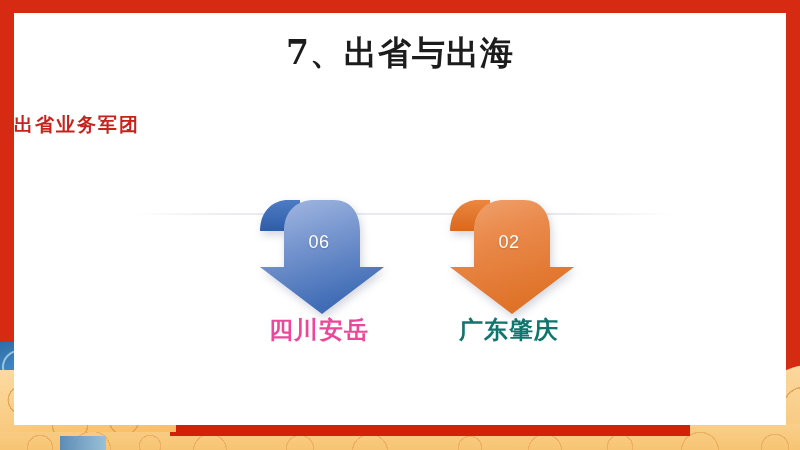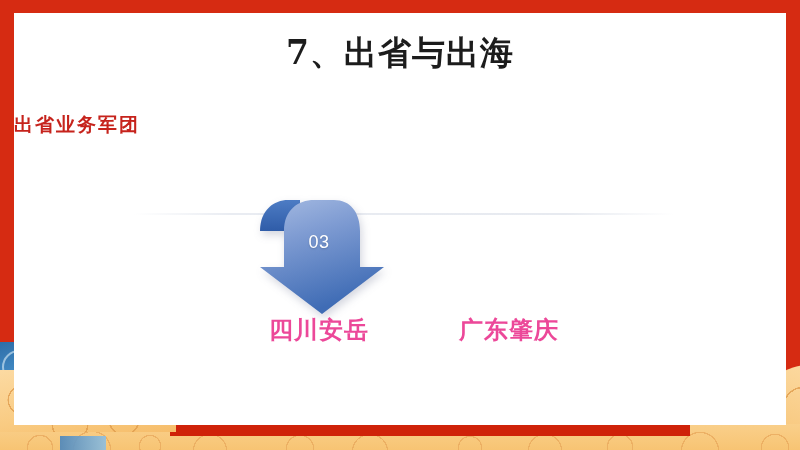--- a/index.html
+++ b/index.html
@@ -81,21 +81,21 @@
   .arrow-svg{position:absolute;left:0;top:0;width:150px;height:125px;
       filter:drop-shadow(2px 4px 4px rgba(60,70,110,.22));}
   .arrow-num{position:absolute;left:0;top:40px;width:150px;text-align:center;
       font-size:18px;color:#ffffff;font-weight:400;letter-spacing:.5px;
       text-shadow:0 1px 2px rgba(0,0,0,.18);pointer-events:none;}
 
   .arrow-label{position:absolute;left:-15px;top:122px;width:180px;text-align:center;
       font-family:"DejaVu Serif","Liberation Serif",serif;
       font-weight:700;font-size:24px;letter-spacing:1px;white-space:nowrap;}
   .lbl-blue{color:#ec4899;}
-  .lbl-orange{color:#ec4899;}
+  .lbl-orange{color:#0f766e;}
 </style>
 </head>
 <body>
 
 <div class="slide">
 
   <div class="cloud-band"></div>
   <div class="red-strip"></div>
 
   <div class="corner-orn">
@@ -125,23 +125,42 @@
               <stop offset="0%" stop-color="#4d7cc4"></stop>
               <stop offset="100%" stop-color="#2f5ca8"></stop>
             </linearGradient>
           </defs>
 
           <path d="M16 39 C16 18 30 8 44 8 L56 8 L56 39 Z" fill="url(#g1c)"></path>
 
           <path d="M40 39 C40 18 54 8 70 8 L90 8 C106 8 116 20 116 39
                    L116 75 L140 75 L78 122 L16 75 L40 75 Z" fill="url(#g1)"></path>
         </svg>
-        <div class="arrow-num">03</div>
+        <div class="arrow-num">06</div>
       </div>
       <div class="arrow-label lbl-blue">四川安岳</div>
     </div>
 
     <div class="arrow-group grp-2">
+      <div class="arrow-wrap">
+        <svg class="arrow-svg" viewBox="0 0 150 125">
+          <defs>
+            <linearGradient id="g2" x1="0" y1="0" x2="0.35" y2="1">
+              <stop offset="0%" stop-color="#f0a571"></stop>
+              <stop offset="38%" stop-color="#ea8a4c"></stop>
+              <stop offset="100%" stop-color="#df7228"></stop>
+            </linearGradient>
+            <linearGradient id="g2c" x1="0" y1="0" x2="0" y2="1">
+              <stop offset="0%" stop-color="#ec8640"></stop>
+              <stop offset="100%" stop-color="#d9681c"></stop>
+            </linearGradient>
+          </defs>
+          <path d="M16 39 C16 18 30 8 44 8 L56 8 L56 39 Z" fill="url(#g2c)"></path>
+          <path d="M40 39 C40 18 54 8 70 8 L90 8 C106 8 116 20 116 39
+                   L116 75 L140 75 L78 122 L16 75 L40 75 Z" fill="url(#g2)"></path>
+        </svg>
+        <div class="arrow-num">02</div>
+      </div>
       <div class="arrow-label lbl-orange">广东肇庆</div>
     </div>
 
   </div>
 </div>
 
 </body></html>

